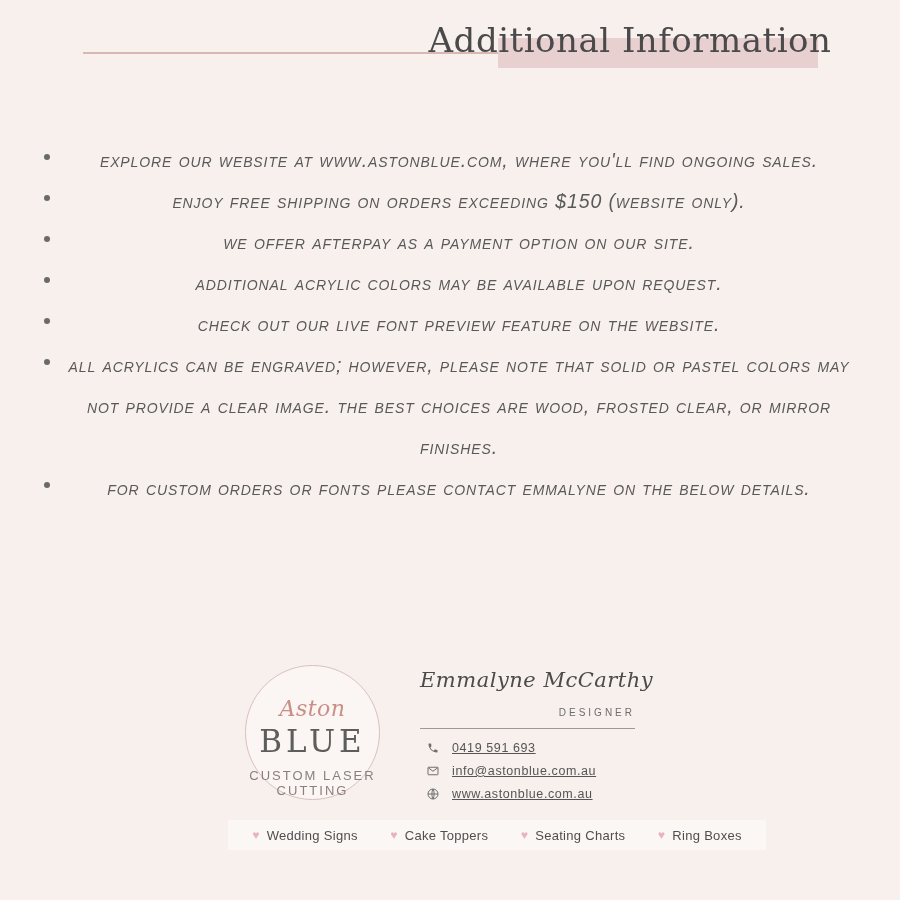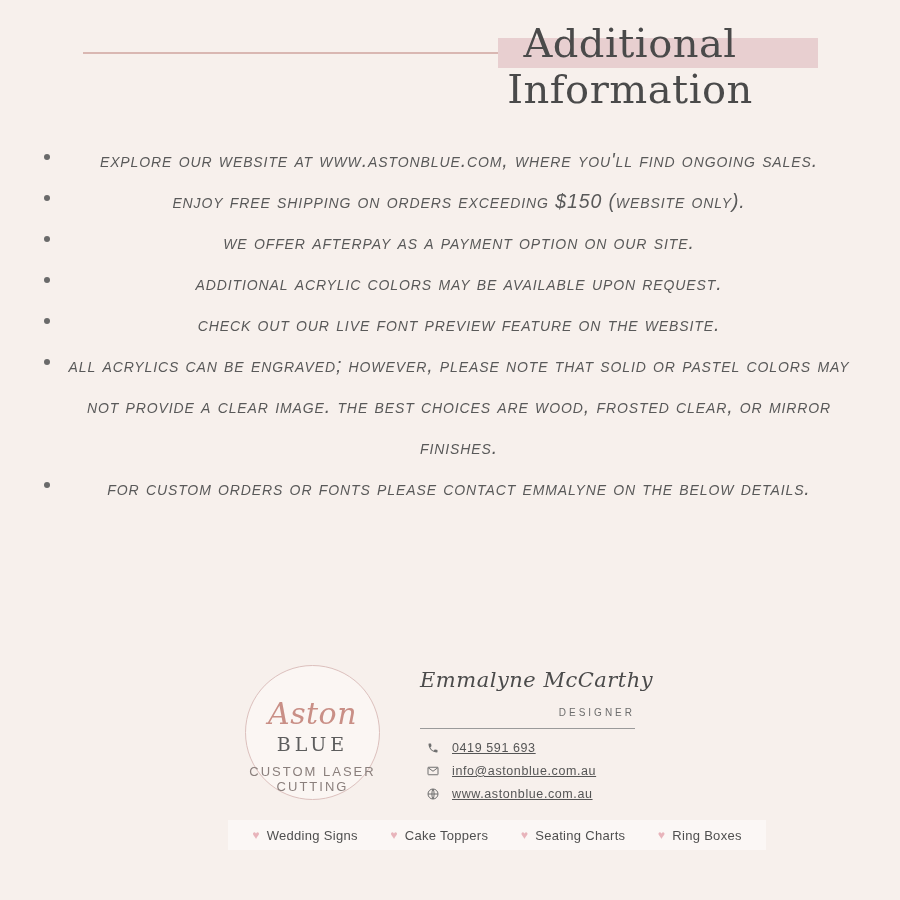--- a/index.html
+++ b/index.html
@@ -40,21 +40,21 @@
     height: 30px;
     background: #e8cfd0;
   }
   .header-title {
     position: absolute;
     left: 420px;
     top: 20px;
     width: 420px;
     text-align: center;
     font-family: "DejaVu Serif", "Liberation Serif", serif;
-    font-size: 40px;
+    font-size: 34px;
     letter-spacing: 0.5px;
     color: #4a4a4a;
   }
 
   
   .content {
     position: absolute;
     top: 140px;
     left: 0;
     width: 900px;
@@ -105,27 +105,27 @@
     height: 135px;
     border-radius: 50%;
     border: 1px solid #dcc0bd;
     background: #fbf6f3;
     text-align: center;
   }
   .logo .aston {
     margin-top: 30px;
     font-family: "DejaVu Serif", "Liberation Serif", serif;
     font-style: italic;
-    font-size: 30px;
+    font-size: 22px;
     color: #c98f86;
     letter-spacing: 0.5px;
   }
   .logo .blue {
     font-family: "DejaVu Serif", "Liberation Serif", serif;
-    font-size: 19px;
+    font-size: 31px;
     letter-spacing: 4px;
     color: #5d5d5d;
     margin-top: 2px;
   }
   .logo .tagline {
     font-size: 13px;
     letter-spacing: 2px;
     color: #8a7f7c;
     margin-top: 9px;
   }

